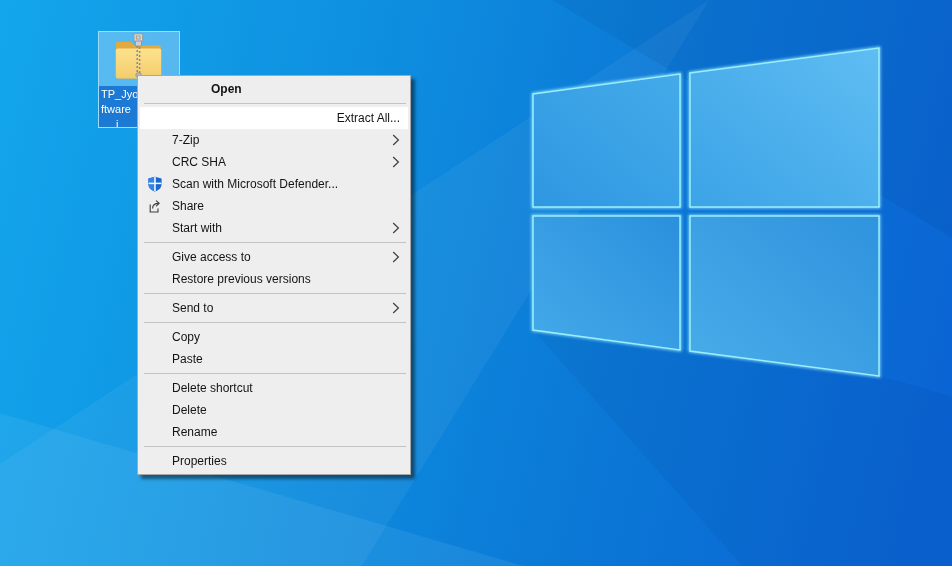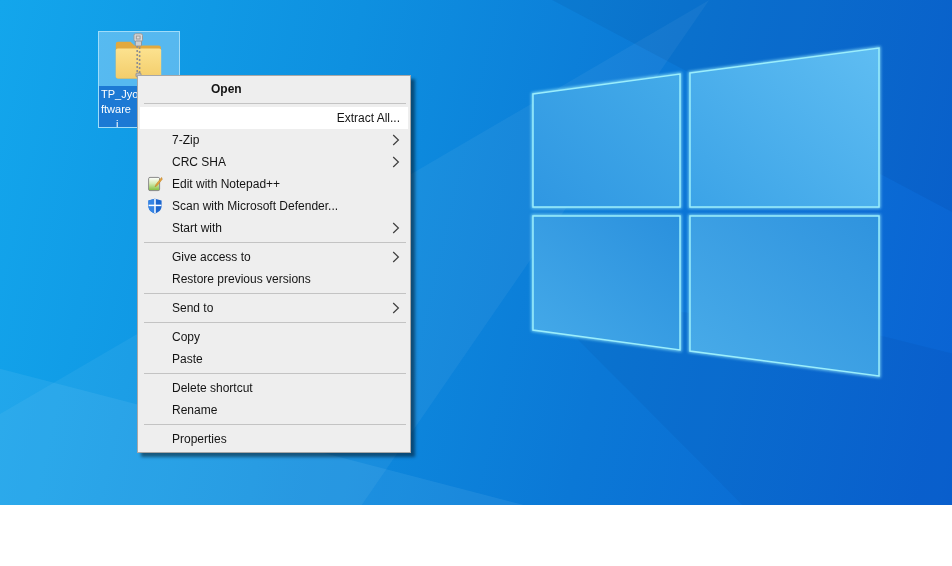--- a/index.html
+++ b/index.html
@@ -1,16 +1,16 @@
 <!DOCTYPE html>
 <html style="--menu-bg: #eeeeee; --menu-border: #a7a7a7; --menu-highlight: #ffffff; --menu-text: #141414; --menu-separator: #c3c3c3; --menu-shadow: #00000073; --selection-fill: #cdeaff5e; --selection-border: #9fdcf9; --label-bg: #1c79d4; --label-text: #ffffff; --wp-1: #13a6ec; --wp-2: #0e90e0; --wp-3: #0b78d6; --wp-4: #0a62d3; --logo-edge: #9beefc; --pane-tl-a: #44abe9; --pane-tl-b: #2f97e2; --pane-tr-a: #5fbdf2; --pane-tr-b: #3ba3e7; --pane-bl-a: #45aae9; --pane-bl-b: #2a90dd; --pane-br-a: #49ace9; --pane-br-b: #2f93de; --zip-folder-back: #e2a93e; --zip-folder-light: #fce28f; --zip-folder-main: #f3cd6b; --zipper-gray: #8f8f8f;"><head>
 <meta charset="utf-8">
 <style>
   html,body{margin:0;padding:0;}
-  .stage{position:relative;width:952px;height:505px;overflow:hidden;
+  .stage{position:relative;width:952px;height:566px;overflow:hidden;
          font-family:"Liberation Sans",sans-serif;
          background:linear-gradient(103deg,var(--wp-1) 0%,var(--wp-2) 34%,var(--wp-3) 64%,var(--wp-4) 100%);}
   .wedge{position:absolute;inset:0;pointer-events:none;}
   .wedge.beam      {background:#ffffff0d;clip-path:polygon(74.5% 0%,0% 82%,0% 100%,38% 100%);}
   .wedge.bot-left  {background:#b8ecff17;clip-path:polygon(0% 73%,55% 100%,0% 100%);}
   .wedge.top-right {background:#00215c12;clip-path:polygon(58% 0%,100% 0%,100% 42%);}
   .wedge.logo-shadow{background:#00246e12;clip-path:polygon(56% 58.3%,92.3% 66.4%,100% 70%,100% 100%,78% 100%);}
   .logo-svg{position:absolute;left:0;top:0;}
 
   
@@ -129,45 +129,39 @@
         <span class="mi-label">CRC SHA</span>
         <span class="mi-arrow">
           <svg width="8" height="12" viewBox="0 0 8 12" fill="none" stroke="#3e3e3e" stroke-width="1.2">
             <path d="M1.2,1 L6.4,6 L1.2,11"></path>
           </svg>
         </span>
       </div>
       <div class="menu-item">
         <span class="mi-icon">
           <svg width="16" height="16" viewBox="0 0 16 16">
-            <defs>
-              <linearGradient id="nppg" x1="0" y1="0" x2="0" y2="1">
-                <stop offset="0" stop-color="#ffffff"></stop>
-                <stop offset="0.45" stop-color="#d7ecb6"></stop>
-                <stop offset="1" stop-color="#7fbe3a"></stop>
-              </linearGradient>
-            </defs>
-            <rect x="1.6" y="1.4" width="11" height="13.2" rx="1.4" fill="url(#nppg)" stroke="#8a8a8a"></rect>
-            <path d="M14.6,1.4 L9.2,8.2 L8,10.8 L10.3,9.4 L15.3,3.2 Z" fill="#e8a33d" stroke="#b97f22" stroke-width="0.5"></path>
-          </svg>
-        </span>
-        <span class="mi-label">Edit with Notepad++</span>
-      </div>
-      <div class="menu-item">
-        <span class="mi-icon">
-          <svg width="16" height="16" viewBox="0 0 16 16">
             <path d="M8,0.8 L14.6,2.6 V8 C14.6,11.8 12,14.4 8,15.4 C4,14.4 1.4,11.8 1.4,8 V2.6 Z" fill="#1b66cf"></path>
             <path d="M8,0.8 L1.4,2.6 V8 C1.4,11.8 4,14.4 8,15.4 Z" fill="#3584e4"></path>
             <path d="M8,1 V15.2" stroke="#ffffff" stroke-width="1.5"></path>
             <path d="M1.6,7.4 H14.4" stroke="#ffffff" stroke-width="1.5"></path>
           </svg>
         </span>
         <span class="mi-label">Scan with Microsoft Defender...</span>
       </div>
       <div class="menu-item">
+        <span class="mi-icon">
+          <svg width="16" height="16" viewBox="0 0 16 16" fill="none" stroke="#3c3c3c" stroke-width="1.1">
+            <path d="M3.2,6.6 V14 H11 V10.4"></path>
+            <path d="M5.6,10.6 C5.6,7.2 8.2,5.4 11.6,5.4"></path>
+            <path d="M9.4,2.9 L12.2,5.4 L9.4,7.9" stroke-linejoin="round" stroke-linecap="round"></path>
+          </svg>
+        </span>
+        <span class="mi-label">Share</span>
+      </div>
+      <div class="menu-item">
         <span class="mi-icon"></span>
         <span class="mi-label">Start with</span>
         <span class="mi-arrow">
           <svg width="8" height="12" viewBox="0 0 8 12" fill="none" stroke="#3e3e3e" stroke-width="1.2">
             <path d="M1.2,1 L6.4,6 L1.2,11"></path>
           </svg>
         </span>
       </div>
       <div class="menu-sep"></div>
       <div class="menu-item">
@@ -202,20 +196,24 @@
         <span class="mi-icon"></span>
         <span class="mi-label">Paste</span>
       </div>
       <div class="menu-sep"></div>
       <div class="menu-item">
         <span class="mi-icon"></span>
         <span class="mi-label">Delete shortcut</span>
       </div>
       <div class="menu-item">
         <span class="mi-icon"></span>
+        <span class="mi-label">Delete</span>
+      </div>
+      <div class="menu-item">
+        <span class="mi-icon"></span>
         <span class="mi-label">Rename</span>
       </div>
       <div class="menu-sep"></div>
       <div class="menu-item">
         <span class="mi-icon"></span>
         <span class="mi-label">Properties</span>
       </div>
     </div>
 
 </div>

